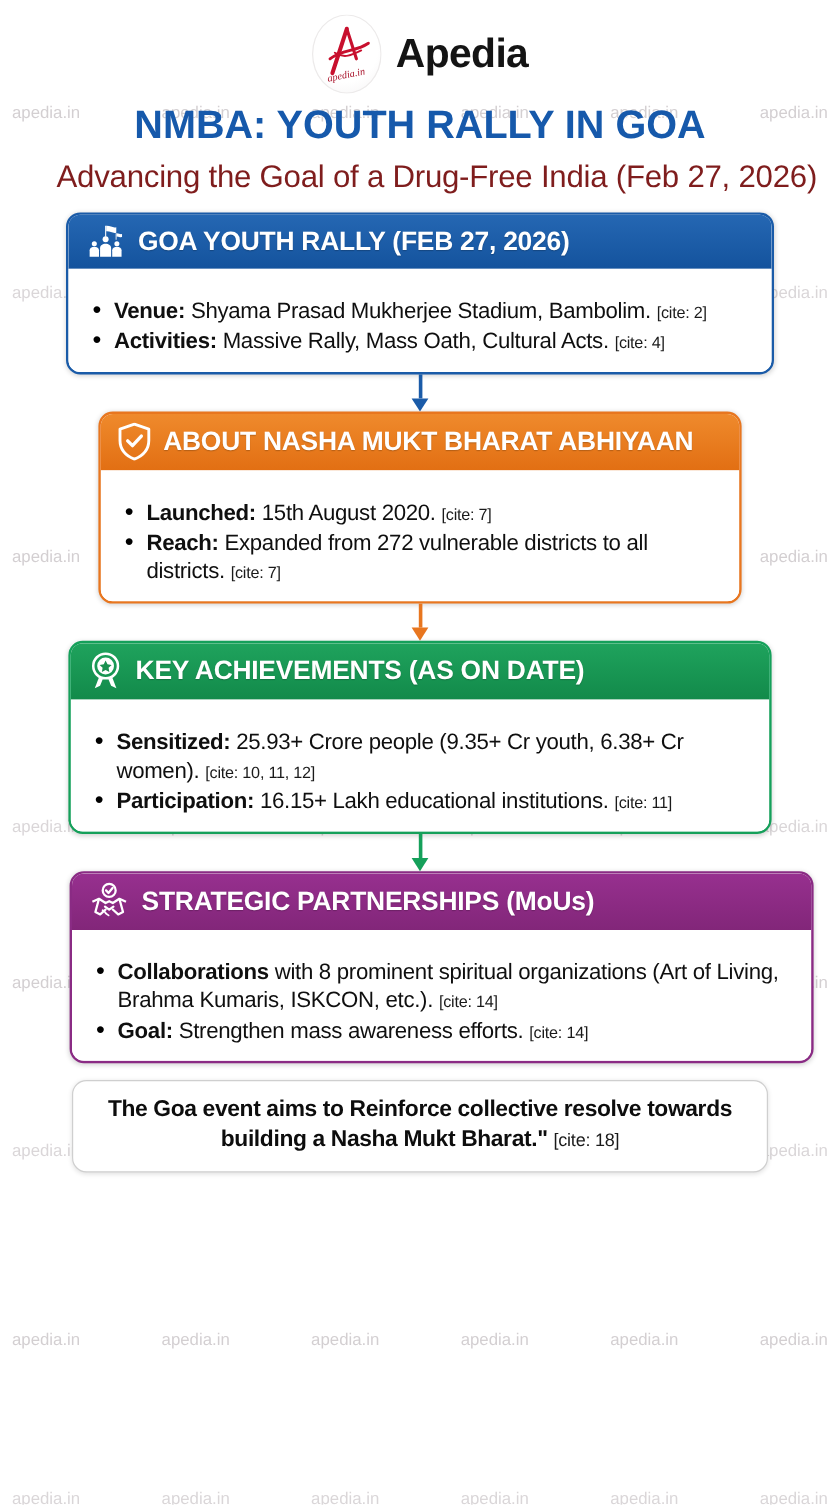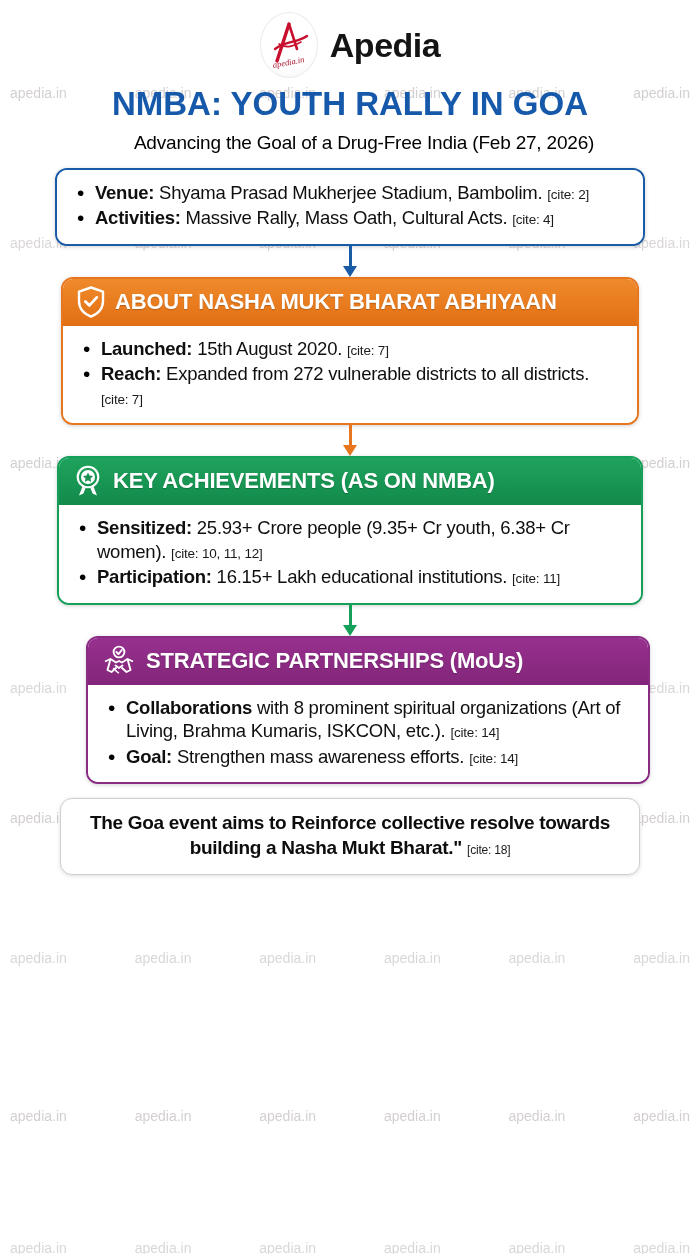--- a/index.html
+++ b/index.html
@@ -77,22 +77,22 @@
     font-size: 33px;
     font-weight: bold;
     line-height: 1.12;
     letter-spacing: 0px;
     text-transform: uppercase;
     padding: 0 20px;
     text-shadow: 0 1px 0 rgba(255,255,255,.6);
   }
   .subtitle {
     margin-top: 9px;
-    font-size: 19px;
-    color: #000000;
+    font-size: 26px;
+    color: #7f1d1d;
     font-weight: normal;
     letter-spacing: -0.2px;
     padding-left: 28px;
   }
 
   
   .flow {
     position: relative;
     z-index: 10;
     margin-top: 14px;
@@ -118,21 +118,21 @@
   .card-head .htxt {
     color: #ffffff;
     font-size: 22px;
     font-weight: bold;
     letter-spacing: -0.2px;
     text-shadow: 0 1px 1px rgba(0,0,0,.22);
     white-space: nowrap;
   }
   .card-body {
     background: #fff;
-    padding: 11px 16px 12px 14px;
+    padding: 23px 16px 12px 14px;
   }
   ul.items { list-style: none; }
   ul.items > li {
     position: relative;
     padding-left: 24px;
     font-size: 18.5px;
     line-height: 1.27;
     color: #0f0f0f;
     margin-bottom: 2px;
     letter-spacing: -0.25px;
@@ -159,23 +159,23 @@
   .card.blue   .card-head { background: linear-gradient(180deg, #2567b3 0%, #14539d 100%); }
   .card.orange { border-color: #e8761f; }
   .card.orange .card-head { background: linear-gradient(180deg, #ef8a2c 0%, #e26f13 100%); }
   .card.green  { border-color: #15a05a; }
   .card.green  .card-head { background: linear-gradient(180deg, #1fa35d 0%, #128a4a 100%); }
   .card.purple { border-color: #8a2b84; }
   .card.purple .card-head { background: linear-gradient(180deg, #97308f 0%, #822679 100%); }
 
   
   .card.blue   { width: 590px; }
-  .card.orange { width: 578px; }
+  .card.orange { width: 536px; }
   .card.green  { width: 586px; }
-  .card.purple { width: 564px; margin-left: 36px; }
+  .card.purple { width: 620px; margin-left: 36px; }
 
   
   .arrow {
     width: 14px;
     display: flex;
     flex-direction: column;
     align-items: center;
   }
   .arrow .stem { width: 3px; height: 20px; }
   .arrow .tip {
@@ -202,21 +202,21 @@
     padding: 12px 16px 13px;
     text-align: center;
   }
   .quote-text {
     font-size: 19px;
     font-weight: bold;
     color: #0d0d0d;
     line-height: 1.3;
     letter-spacing: -0.3px;
   }
-  .quote-text .cite { font-weight: normal; font-size: 12px; }
+  .quote-text .cite { font-weight: normal; font-size: 15px; }
 </style>
 </head>
 <body>
 
 <div class="wm-layer" id="wm-layer">
     <div class="wm-row" style="top: 85px;">
       <span>apedia.in</span>
       <span>apedia.in</span>
       <span>apedia.in</span>
       <span>apedia.in</span>
@@ -297,20 +297,39 @@
 <div class="title-wrap">
   <div class="main-title">
     <div>NMBA: YOUTH RALLY IN GOA</div>
   </div>
   <div class="subtitle">Advancing the Goal of a Drug-Free India (Feb 27, 2026)</div>
 </div>
 
 <div class="flow">
 
   <div class="card blue">
+    <div class="card-head">
+      <span class="ico">
+        <svg width="34" height="30" viewBox="0 0 34 30" aria-hidden="true">
+          <g fill="#ffffff">
+            <path d="M16.6 2.2h.9v9h-.9z"></path>
+            <path d="M17.5 2.2c3.6-.2 5.4 1.9 8.4 1.1v4.6c-3 .8-4.8-1.3-8.4-1.1z"></path>
+            <path d="M25.4 8.4h.7v5.3h-.7z"></path>
+            <path d="M26.1 8.4c2-.1 3 1.1 4.6.6v2.6c-1.6.5-2.6-.7-4.6-.6z"></path>
+            <circle cx="17" cy="13.4" r="2.5"></circle>
+            <path d="M12.4 28v-7.2c0-2.2 2-3.6 4.6-3.6s4.6 1.4 4.6 3.6V28z"></path>
+            <circle cx="7.6" cy="17.1" r="2.1"></circle>
+            <path d="M3.7 28v-5.4c0-1.9 1.7-3 3.9-3s3.9 1.1 3.9 3V28z"></path>
+            <circle cx="26.4" cy="17.1" r="2.1"></circle>
+            <path d="M22.5 28v-5.4c0-1.9 1.7-3 3.9-3s3.9 1.1 3.9 3V28z"></path>
+          </g>
+        </svg>
+      </span>
+      <span class="htxt">GOA YOUTH RALLY (FEB 27, 2026)</span>
+    </div>
     <div class="card-body">
       <ul class="items">
         <li>
           <b>Venue:</b>
           <span>Shyama Prasad Mukherjee Stadium, Bambolim.</span>
           <span class="cite">[cite: 2]</span>
         </li>
         <li>
           <b>Activities:</b>
           <span>Massive Rally, Mass Oath, Cultural Acts.</span>
@@ -360,21 +379,21 @@
     <div class="card-head">
       <span class="ico">
         <svg width="30" height="32" viewBox="0 0 30 32" aria-hidden="true">
           <circle cx="15" cy="12" r="10.3" fill="none" stroke="#ffffff" stroke-width="2.1"></circle>
           <circle cx="15" cy="12" r="7" fill="#ffffff"></circle>
           <path d="M15 7.4l1.55 3.2 3.5.5-2.55 2.45.6 3.45-3.1-1.65-3.1 1.65.6-3.45L10 11.1l3.5-.5z" fill="#1a9050"></path>
           <path d="M9.6 21.2 L6 30.5 L10.4 28.4 L12.6 23.1z" fill="#ffffff"></path>
           <path d="M20.4 21.2 L24 30.5 L19.6 28.4 L17.4 23.1z" fill="#ffffff"></path>
         </svg>
       </span>
-      <span class="htxt">KEY ACHIEVEMENTS (AS ON NMBA)</span>
+      <span class="htxt">KEY ACHIEVEMENTS (AS ON DATE)</span>
     </div>
     <div class="card-body">
       <ul class="items">
         <li>
           <b>Sensitized:</b>
           <span>25.93+ Crore people (9.35+ Cr youth, 6.38+ Cr women).</span>
           <span class="cite">[cite: 10, 11, 12]</span>
         </li>
         <li>
           <b>Participation:</b>

